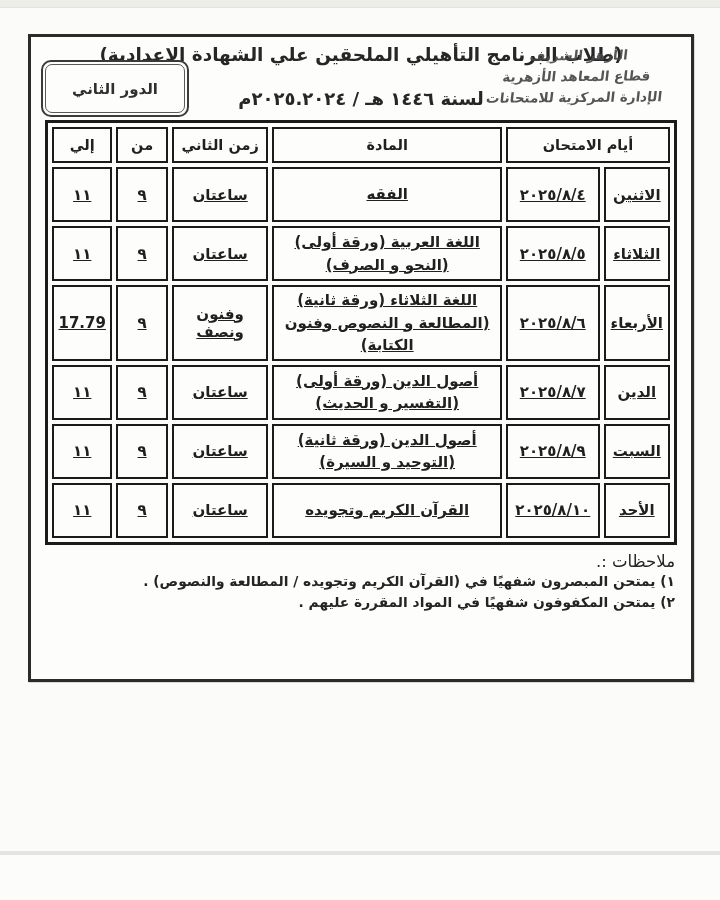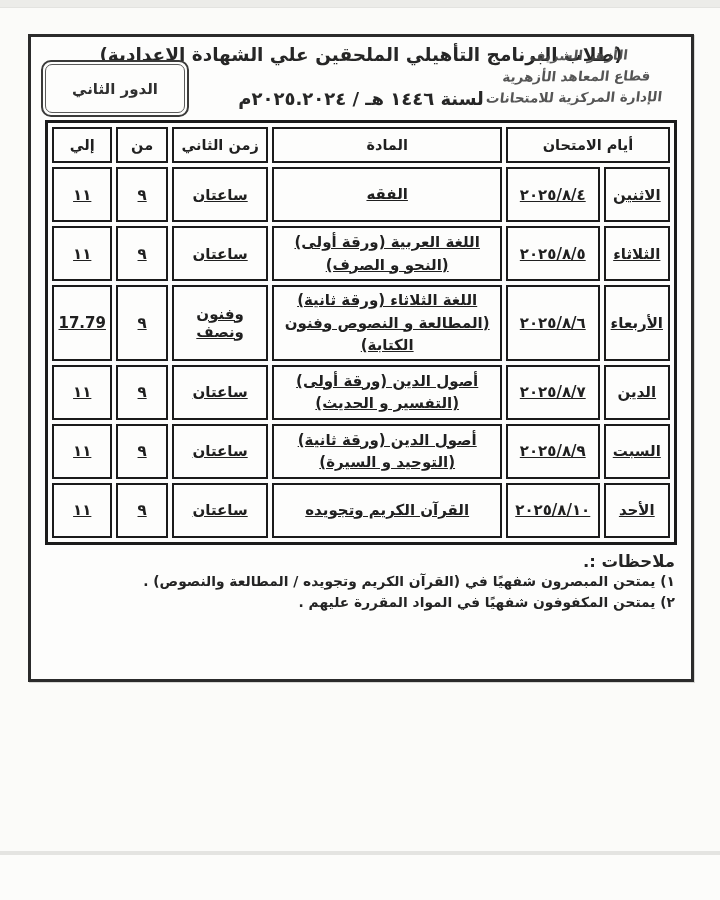--- a/index.html
+++ b/index.html
@@ -123,21 +123,21 @@
     font-size: 15px;
     height: 47px;
     text-decoration: underline;
   }
   .subject-line { line-height: 1.5; }
   .notes {
     margin: 7px 16px 0 16px;
   }
   .notes-heading {
     font-size: 16.5px;
-    font-weight: bold;
+    font-weight: normal;
     color: #242424;
   }
   .note {
     font-size: 13.8px;
     font-weight: bold;
     color: #242424;
     line-height: 1.55;
   }
   .scan-line {
     position: absolute;

